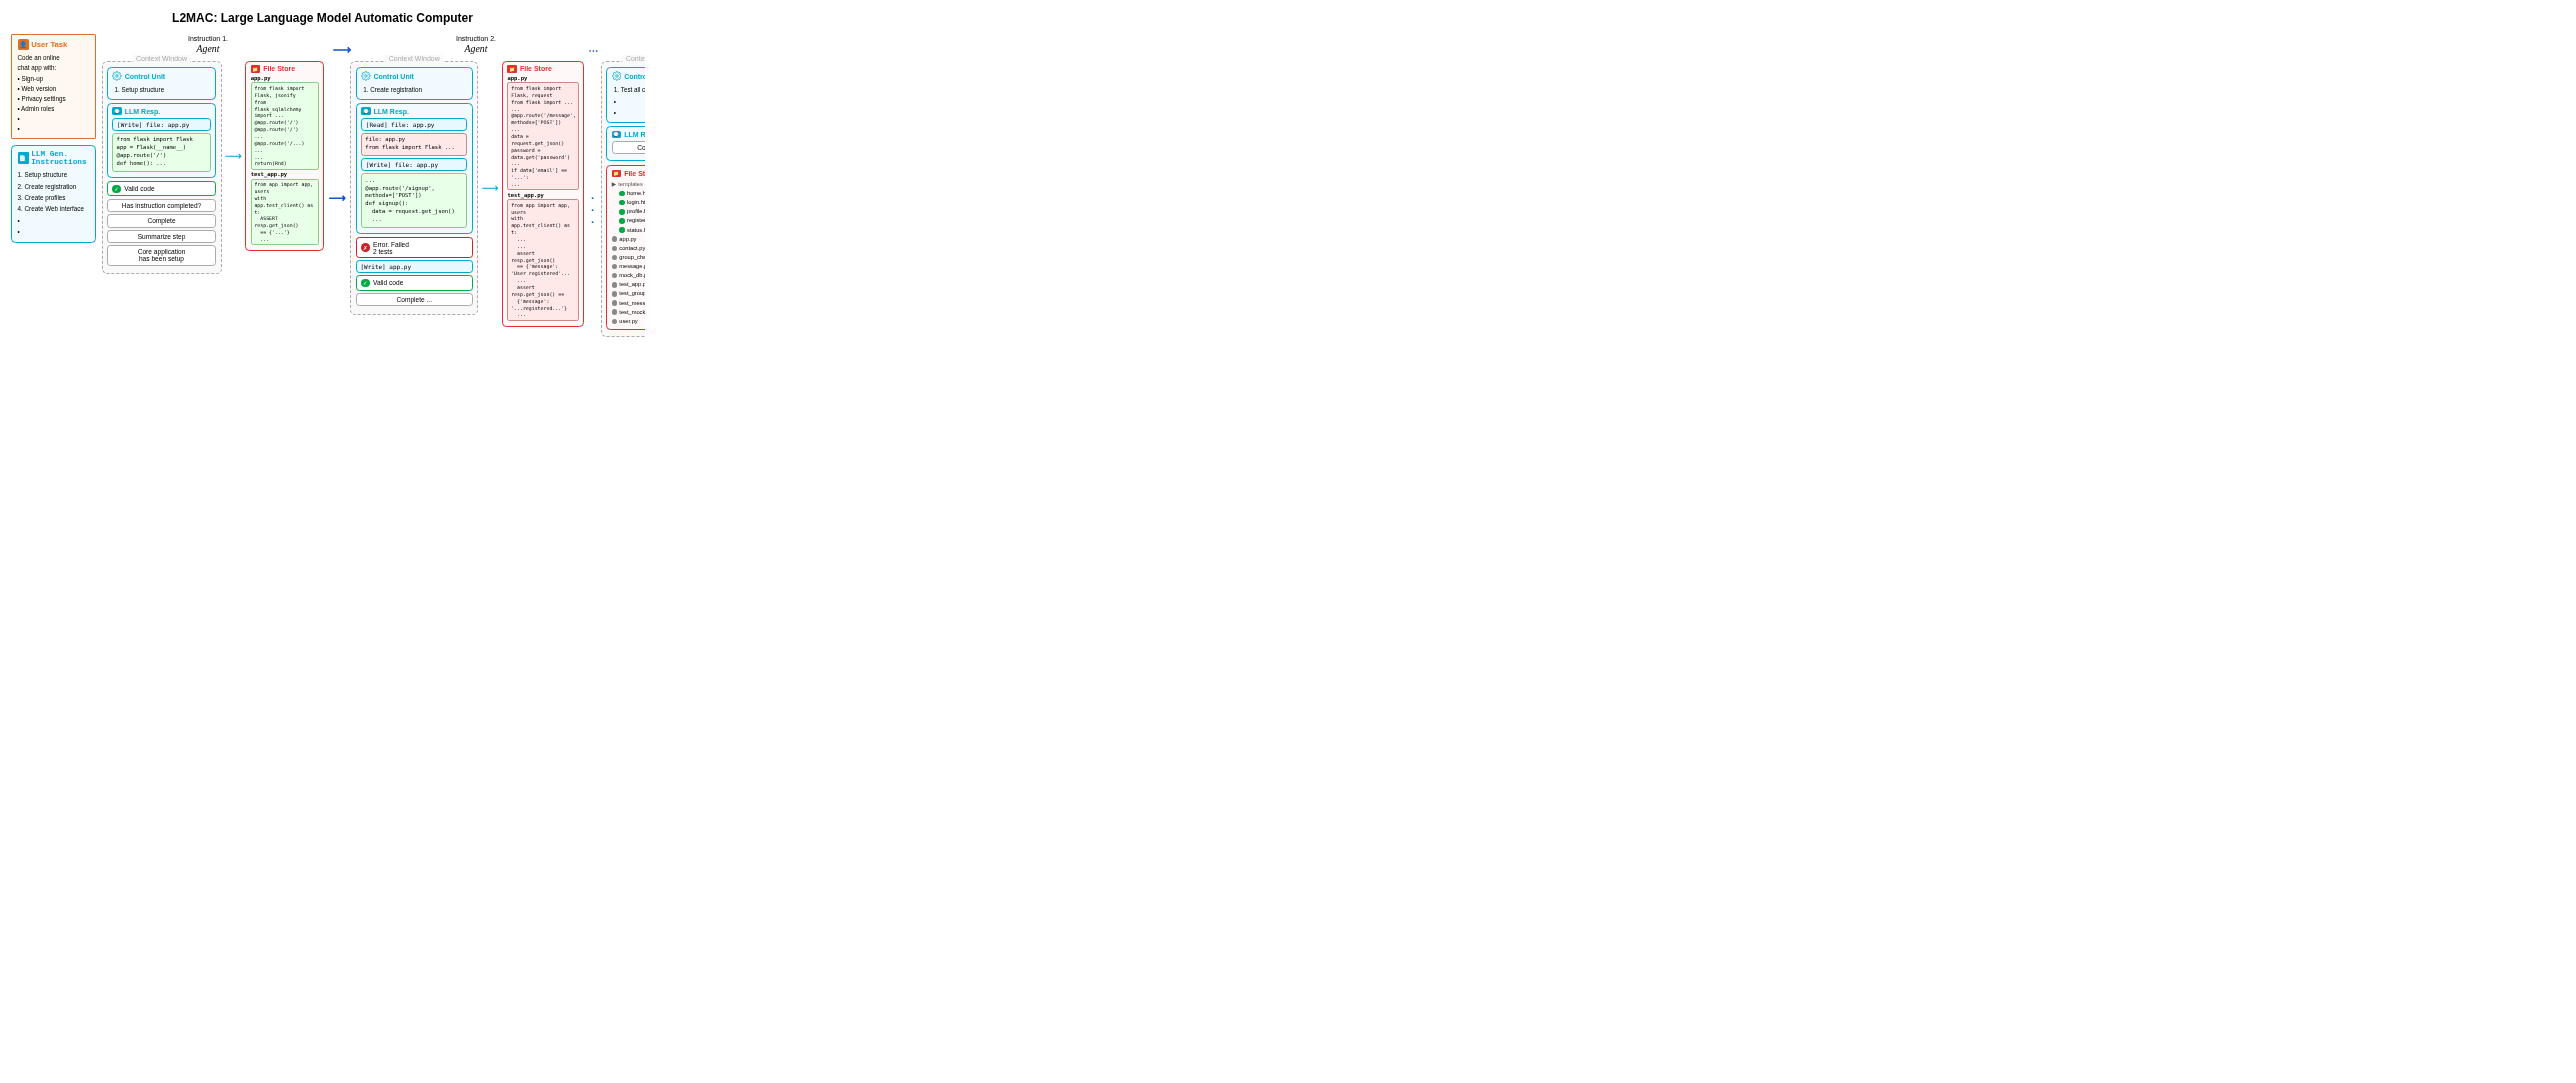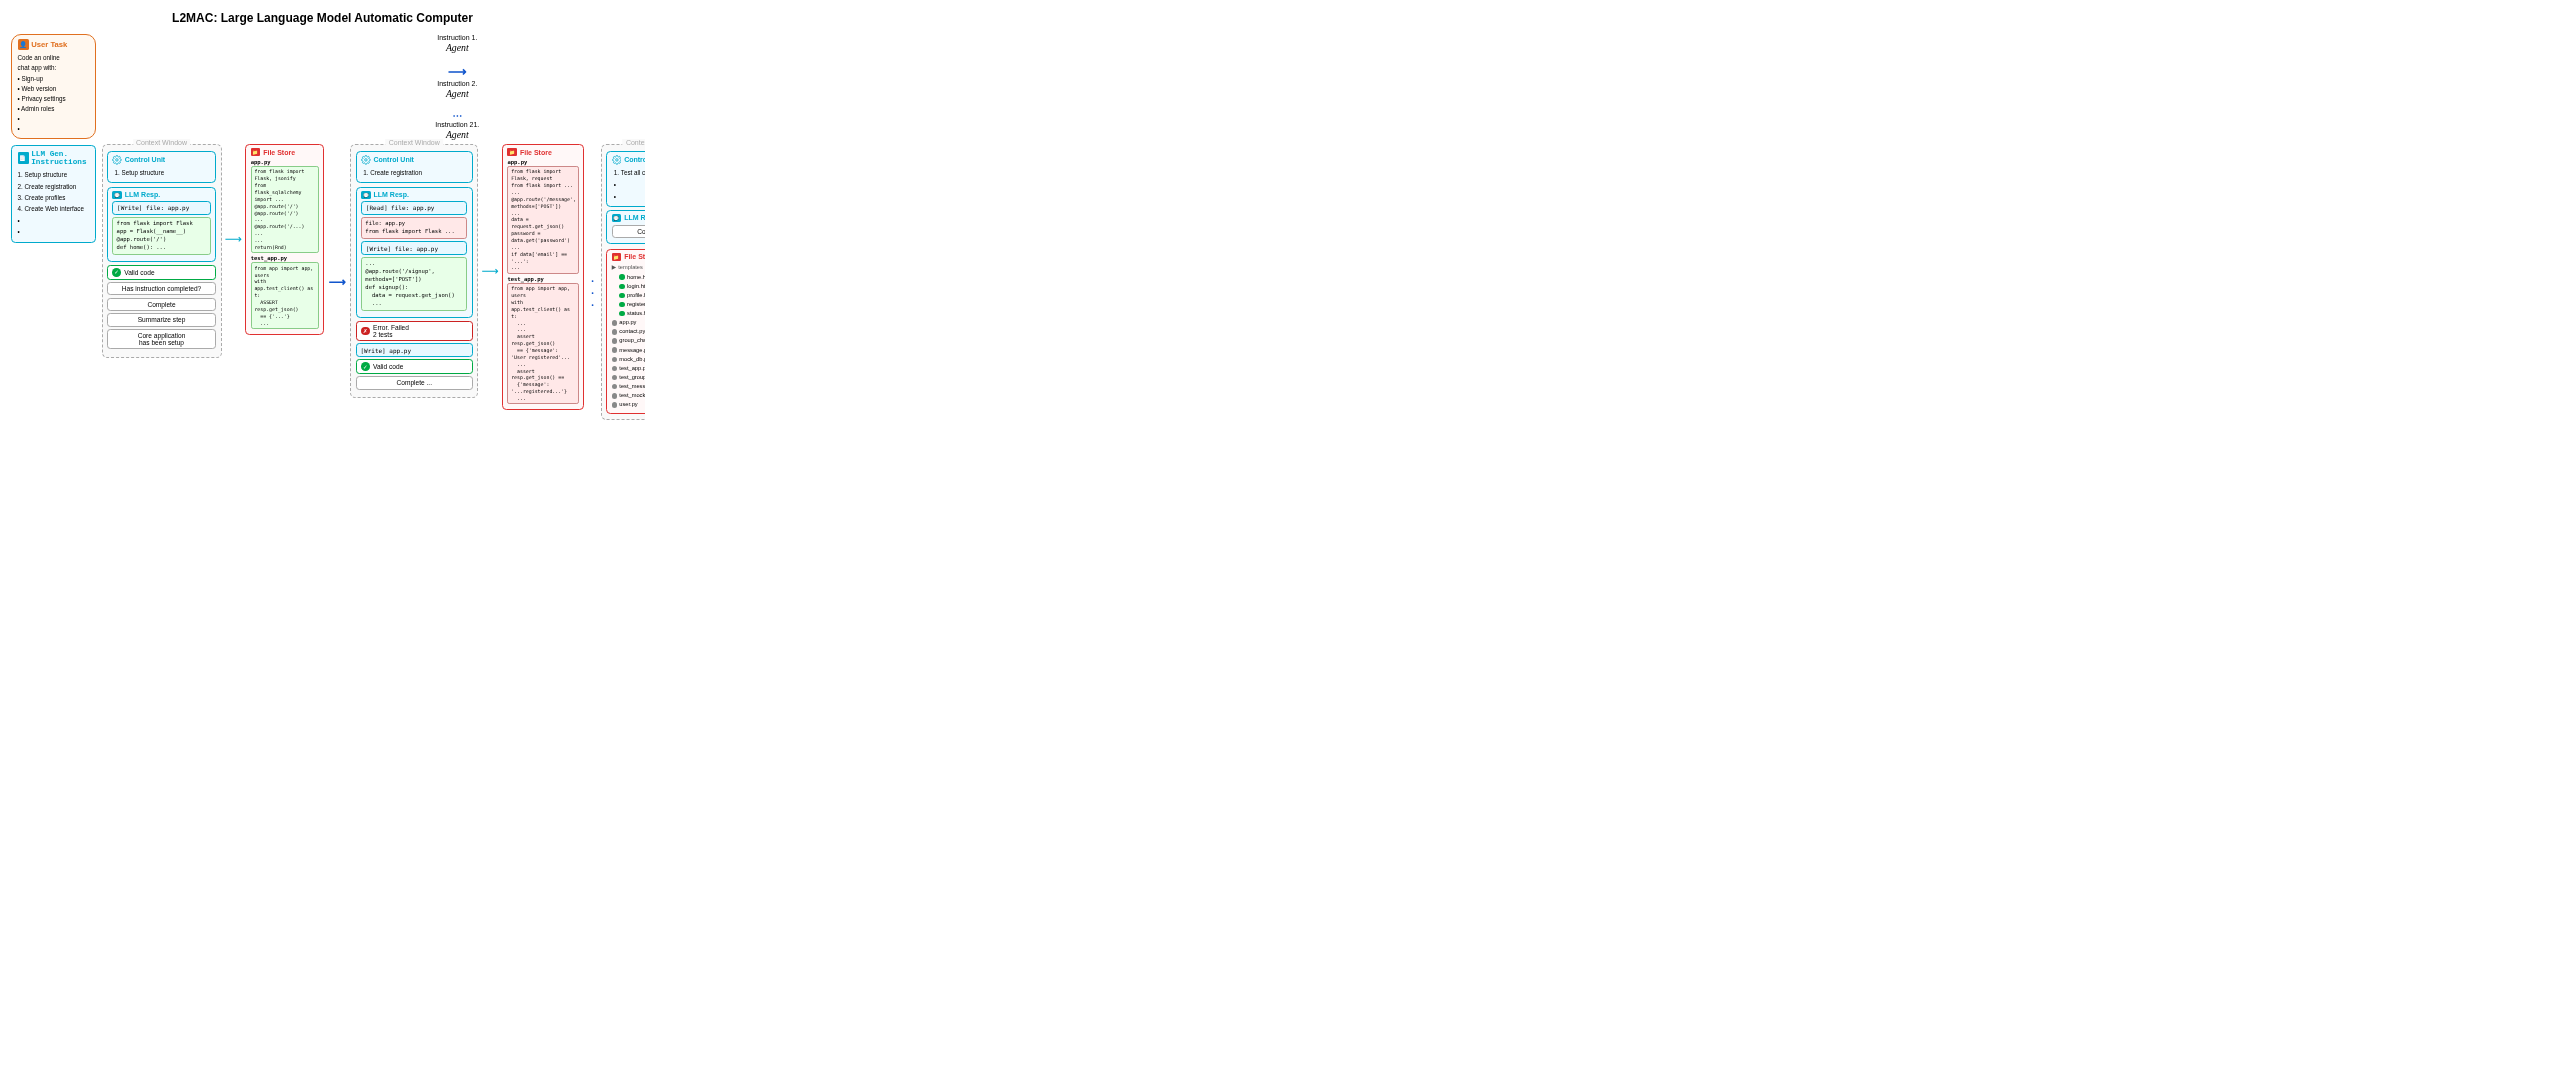--- a/index.html
+++ b/index.html
@@ -30,21 +30,21 @@
     .left-panel {
       display: flex;
       flex-direction: column;
       gap: 5.5px;
       width: 85px;
       flex-shrink: 0;
       margin-right: 5.5px;
     }
     .user-task-box {
       border: 1.1px solid #e07020;
-      border-radius: 10px;
+      border-radius: 1px;
       padding: 4.4px 5.5px;
       background: #fff8f0;
     }
     .user-task-header {
       display: flex;
       align-items: center;
       gap: 2.7px;
       color: #e07020;
       font-weight: bold;
       font-size: 7.7px;
@@ -407,21 +407,21 @@
         3. Create profiles<br>
         4. Create Web interface<br>
         •<br>
         •
       </div>
     </div>
   </div>
 
   <div style="display:flex; flex-direction:column; flex:1;">
 
-    <div style="display:flex; flex-direction:column; align-items:center; margin-bottom:2.2px; padding-left:5.5px;">
+    <div style="display:flex; flex-direction:row; align-items:center; margin-bottom:2.2px; padding-left:5.5px;">
 
       <div style="display:flex; flex-direction:column; align-items:center; width:202px;">
         <span class="instr-col-header">Instruction 1.</span>
         <span class="agent-italic">Agent</span>
       </div>
 
       <div style="width:66px; display:flex; align-items:center; justify-content:center; margin-top:8.7px;">
         <span style="color:#1155cc; font-size:13px; font-weight:bold;">⟶</span>
       </div>
 

